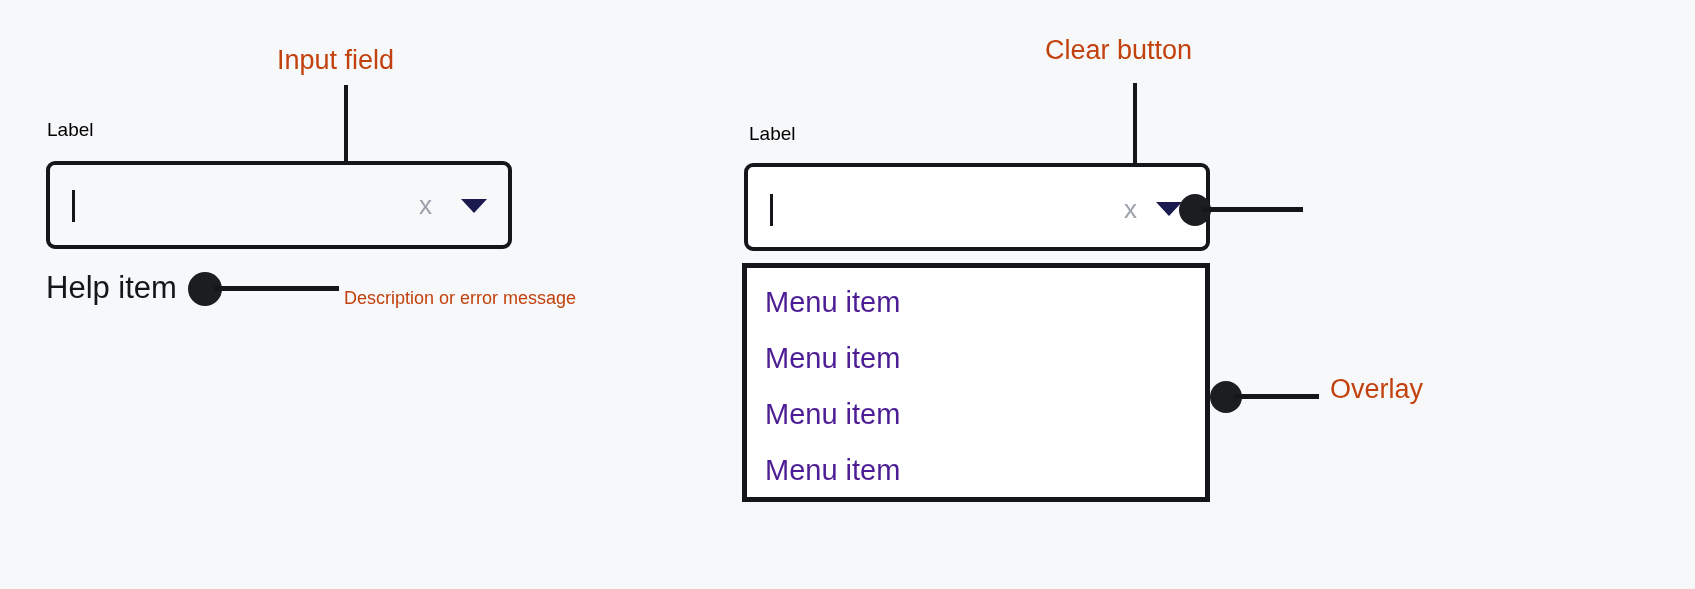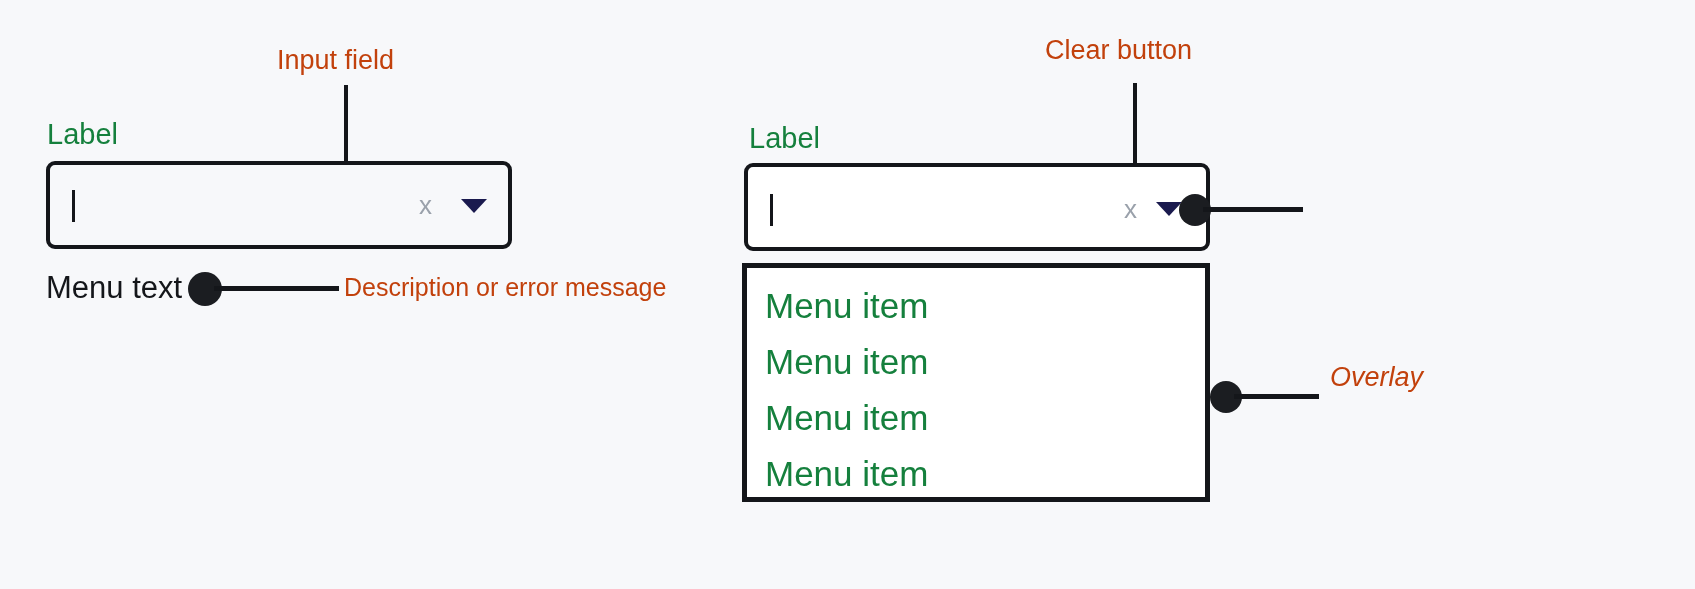--- a/index.html
+++ b/index.html
@@ -23,21 +23,22 @@
 
   
   .anno-label {
     position: absolute;
     font-size: 27px;
     color: #c2410c;
     white-space: nowrap;
     line-height: 1;
   }
   .anno-label.small {
-    font-size: 25px;
+    font-size: 18px;
+    margin-top: 14px;
   }
 
   
   .leader-v {
     position: absolute;
     width: 4px;
     background: #14161a;
   }
   .leader-h {
     position: absolute;
@@ -46,22 +47,22 @@
   }
   .dot {
     position: absolute;
     border-radius: 50%;
     background: #1b1d21;
   }
 
   
   .field-label {
     position: absolute;
-    font-size: 29px;
-    color: #15803d;
+    font-size: 19px;
+    color: #000000;
     line-height: 1;
     white-space: nowrap;
   }
 
   .input-box {
     position: absolute;
     box-sizing: border-box;
     border: 4px solid #14161a;
     border-radius: 9px;
   }
@@ -105,22 +106,22 @@
 
   
   .overlay-panel {
     position: absolute;
     box-sizing: border-box;
     background: #ffffff;
     border: 5px solid #14161a;
   }
   .menu-item {
     position: absolute;
-    font-size: 35px;
-    color: #15803d;
+    font-size: 29px;
+    color: #4c1d95;
     line-height: 1;
     white-space: nowrap;
   }
 </style>
 </head>
 <body>
 
 <div class="canvas">
 
   <div class="anno-label" style="left:277px; top:47px;">Input field</div>
@@ -133,21 +134,21 @@
 
   <div class="input-box plain" style="left:46px; top:161px; width:466px; height:88px;">
   </div>
 
   <div class="caret" style="left:72px; top:190px; height:32px;"></div>
 
   <div class="clear-x" style="left:419px; top:192px;">x</div>
 
   <div class="chevron" style="left:461px; top:199px;"></div>
 
-  <div class="help-text" style="left:46px; top:272px;">Menu text</div>
+  <div class="help-text" style="left:46px; top:272px;">Help item</div>
 
   <div class="dot" style="left:188px; top:272px; width:34px; height:34px;"></div>
 
   <div class="leader-h" style="left:214px; top:286px; width:125px;"></div>
 
   <div class="anno-label small" style="left:344px; top:275px;">Description or error message</div>
 
   <div class="anno-label" style="left:1045px; top:37px;">Clear button</div>
 
   <div class="leader-v" style="left:1133px; top:83px; height:97px;"></div>
@@ -178,15 +179,15 @@
   <div class="menu-item" style="left:765px; top:344px;">Menu item</div>
 
   <div class="menu-item" style="left:765px; top:400px;">Menu item</div>
 
   <div class="menu-item" style="left:765px; top:456px;">Menu item</div>
 
   <div class="dot" style="left:1210px; top:381px; width:32px; height:32px;"></div>
 
   <div class="leader-h" style="left:1234px; top:394px; width:85px;"></div>
 
-  <div class="anno-label" style="left:1330px; top:364px;font-style:italic;">Overlay</div>
+  <div class="anno-label" style="left:1330px; top:376px;">Overlay</div>
 
 </div>
 
 </body></html>

